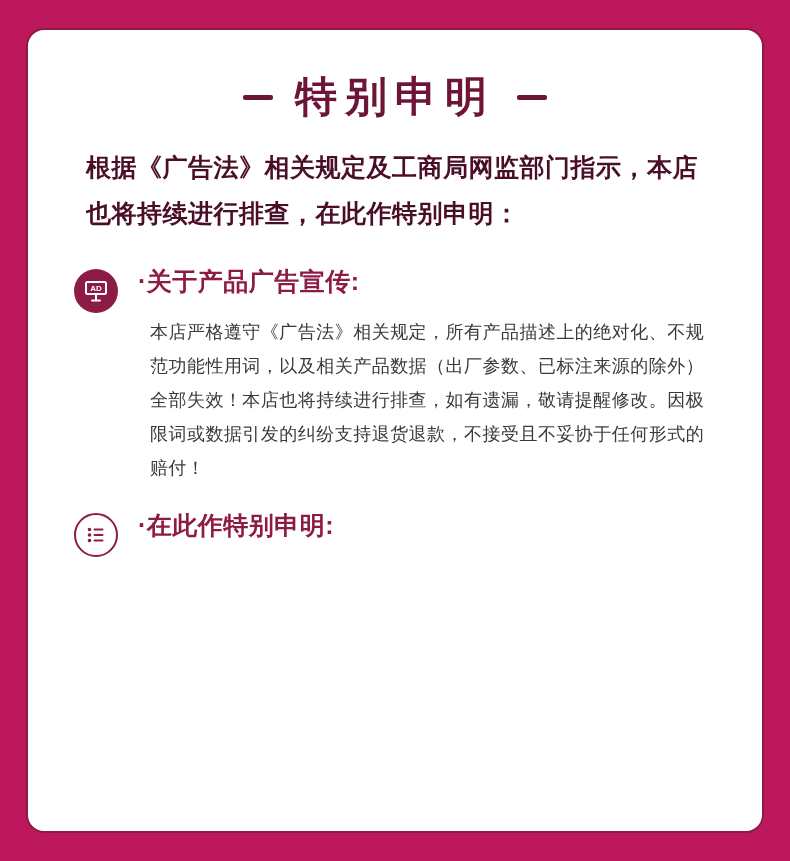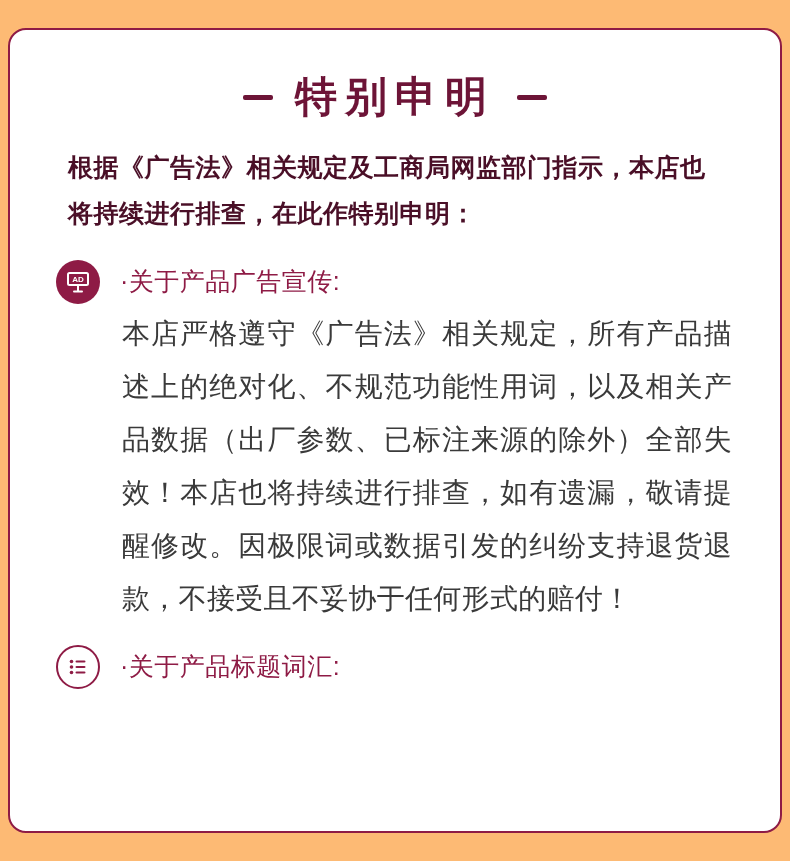--- a/index.html
+++ b/index.html
@@ -10,23 +10,23 @@
     width: 790px;
     height: 861px;
     background: #ffffff;
     font-family: "Liberation Sans", sans-serif;
     overflow: hidden;
   }
   .page {
     position: relative;
     width: 790px;
     height: 861px;
-    background: #fdba74;
+    background: #be185d;
     box-sizing: border-box;
-    padding: 28px 8px;
+    padding: 28px 26px;
   }
   .notice-card {
     position: relative;
     width: 100%;
     height: 100%;
     box-sizing: border-box;
     border: 2px solid #8e1b45;
     border-radius: 18px;
     padding: 34px 46px 30px 46px;
     background: #ffffff;
@@ -64,54 +64,54 @@
     letter-spacing: 0.5px;
   }
   .section {
     position: relative;
     padding-left: 64px;
     margin-bottom: 18px;
   }
   .badge {
     position: absolute;
     left: 0;
-    top: 1px;
+    top: 10px;
     width: 44px;
     height: 44px;
     border-radius: 50%;
     background: #8e1b45;
     color: #ffffff;
     display: flex;
     align-items: center;
     justify-content: center;
   }
   .badge.outline {
     background: #ffffff;
     border: 2.5px solid #8e1b45;
     color: #8e1b45;
     box-sizing: border-box;
   }
   .badge svg {
     display: block;
   }
   .section-head {
     font-size: 25px;
-    font-weight: normal;
+    font-weight: bold;
     color: #8e1b45;
     line-height: 44px;
     margin-bottom: 4px;
     letter-spacing: 0.5px;
   }
   .section-body {
-    font-size: 28px;
+    font-size: 18px;
     color: #3a3a3a;
     line-height: 1.9;
     text-align: justify;
     letter-spacing: 0.3px;
-    margin: 2px;
+    margin: 12px;
     font-family: Liberation Serif, serif;
   }
   .sp2 .section-body {
     color: #3a3a3a;
   }
 </style>
 </head>
 <body>
 
 <div class="page">
@@ -142,17 +142,17 @@
       <span class="badge outline">
         <svg width="26" height="26" viewBox="0 0 26 26" aria-hidden="true">
           <circle cx="6.5" cy="7.5" r="1.8" fill="#8e1b45"></circle>
           <circle cx="6.5" cy="13" r="1.8" fill="#8e1b45"></circle>
           <circle cx="6.5" cy="18.5" r="1.8" fill="#8e1b45"></circle>
           <rect x="10.5" y="6.4" width="10" height="2.2" rx="1.1" fill="#8e1b45"></rect>
           <rect x="10.5" y="11.9" width="10" height="2.2" rx="1.1" fill="#8e1b45"></rect>
           <rect x="10.5" y="17.4" width="10" height="2.2" rx="1.1" fill="#8e1b45"></rect>
         </svg>
       </span>
-      <div class="section-head">·关于产品标题词汇:</div>
+      <div class="section-head">·在此作特别申明:</div>
     </div>
 
   </div>
 </div>
 
 </body></html>

